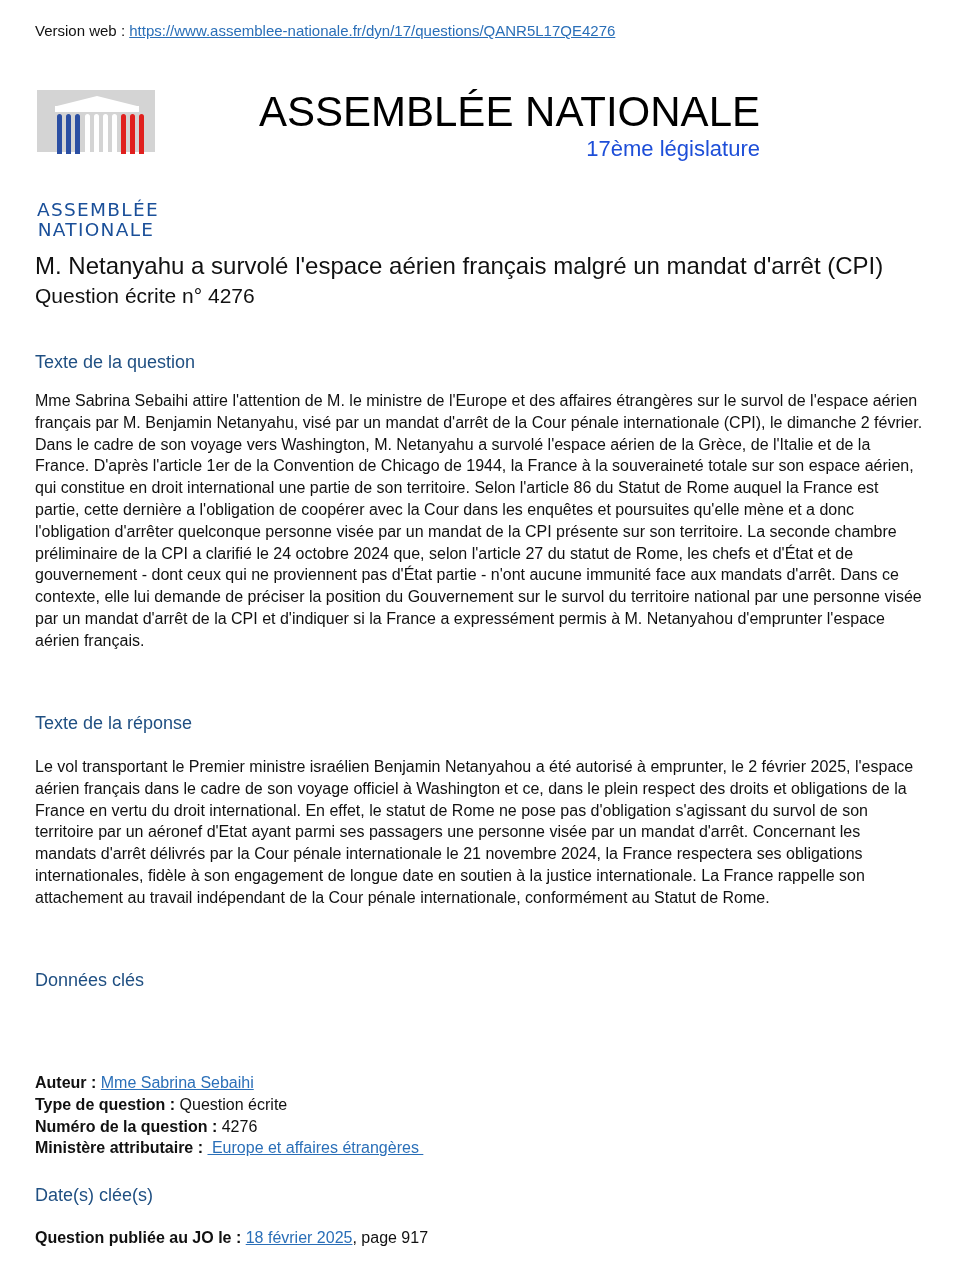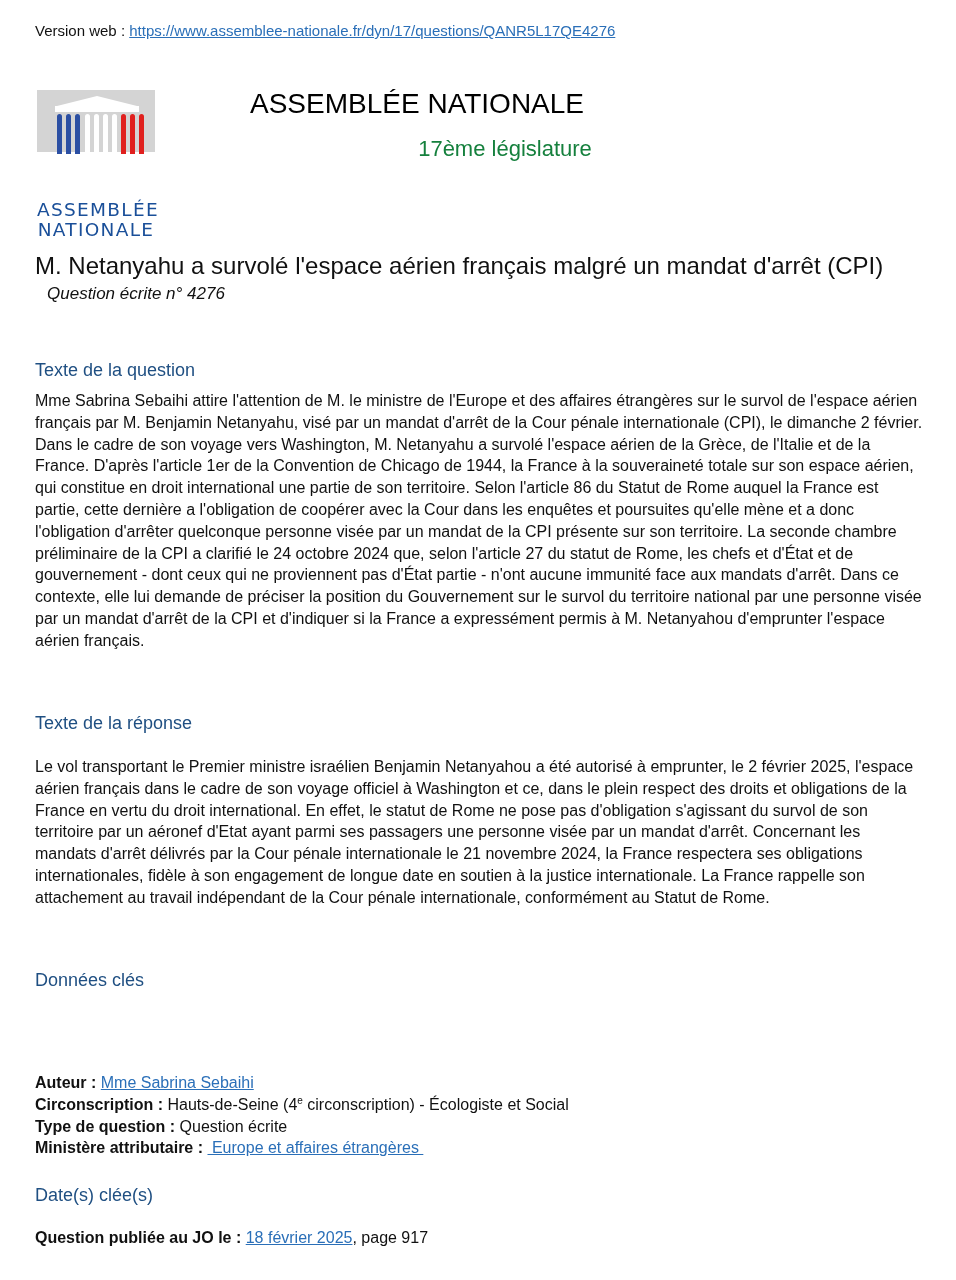--- a/index.html
+++ b/index.html
@@ -11,26 +11,26 @@
   .version { position:absolute; left:35px; top:22px; font-size:15px; color:#111;text-align:center; }
   .version a { color:#2a6fb8; }
   .logo { position:absolute; left:37px; top:90px; width:118px; height:112px; }
   .logo .bg { position:absolute; left:0; top:0; width:118px; height:62px; background:#d4d4d4; }
   .logo .pediment { position:absolute; left:20px; top:6px; width:0; height:0;
     border-left:40px solid transparent; border-right:40px solid transparent; border-bottom:10px solid #fff; }
   .logo .beam { position:absolute; left:18px; top:16px; width:84px; height:6px; background:#fff; }
   .logo .col { position:absolute; top:24px; width:5px; height:40px; border-radius:3px 3px 0 0; }
   .logo .txt { position:absolute; left:0; top:66px; width:118px; color:#1a4f99;
     font-size:18.5px; letter-spacing:1.3px; line-height:20px; text-align:center; font-family:"DejaVu Sans", sans-serif;margin-top:44px; }
-  .main-title { position:absolute; left:250px; width:510px; top:88px; text-align:left;
-    font-size:28px; color:#000; }
-  .sub-title { position:absolute; left:250px; width:510px; top:136px; text-align:center;
-    font-size:22px; color:#15803d; }
+  .main-title { position:absolute; left:250px; width:510px; top:88px; text-align:right;
+    font-size:42px; color:#000; }
+  .sub-title { position:absolute; left:250px; width:510px; top:136px; text-align:right;
+    font-size:22px; color:#1d4ed8; }
   .q-title { position:absolute; left:35px; top:252px; font-size:24px; color:#111; }
-  .q-num { position:absolute; left:47px; top:284px; font-size:17px; color:#111;font-style:italic; }
+  .q-num { position:absolute; left:35px; top:284px; font-size:21px; color:#111; }
   .h2 { position:absolute; left:35px; font-size:18px; color:#1f4f82; }
   .para { position:absolute; left:35px; width:890px; font-size:16px; line-height:21.8px; color:#111; }
   .kv { position:absolute; left:35px; font-size:16px; line-height:21.8px; color:#111; }
   .kv .row { white-space:nowrap; }
   .kv b { font-weight:bold; }
   sup { font-size:10px; line-height:0; }
 </style>
 </head>
 <body>
 
@@ -57,30 +57,30 @@
     <div>NATIONALE</div>
   </div>
 </div>
 
 <div class="main-title">ASSEMBLÉE NATIONALE</div>
 <div class="sub-title">17ème législature</div>
 
 <div class="q-title">M. Netanyahu a survolé l'espace aérien français malgré un mandat d'arrêt (CPI)</div>
 <div class="q-num">Question écrite n° 4276</div>
 
-<div class="h2" style="top:360px">Texte de la question</div>
+<div class="h2" style="top:352px">Texte de la question</div>
 <div class="para" style="top:390px">Mme Sabrina Sebaihi attire l'attention de M. le ministre de l'Europe et des affaires étrangères sur le survol de l'espace aérien français par M. Benjamin Netanyahu, visé par un mandat d'arrêt de la Cour pénale internationale (CPI), le dimanche 2 février. Dans le cadre de son voyage vers Washington, M. Netanyahu a survolé l'espace aérien de la Grèce, de l'Italie et de la France. D'après l'article 1er de la Convention de Chicago de 1944, la France à la souveraineté totale sur son espace aérien, qui constitue en droit international une partie de son territoire. Selon l'article 86 du Statut de Rome auquel la France est partie, cette dernière a l'obligation de coopérer avec la Cour dans les enquêtes et poursuites qu'elle mène et a donc l'obligation d'arrêter quelconque personne visée par un mandat de la CPI présente sur son territoire. La seconde chambre préliminaire de la CPI a clarifié le 24 octobre 2024 que, selon l'article 27 du statut de Rome, les chefs et d'État et de gouvernement - dont ceux qui ne proviennent pas d'État partie - n'ont aucune immunité face aux mandats d'arrêt. Dans ce contexte, elle lui demande de préciser la position du Gouvernement sur le survol du territoire national par une personne visée par un mandat d'arrêt de la CPI et d'indiquer si la France a expressément permis à M. Netanyahou d'emprunter l'espace aérien français.</div>
 
 <div class="h2" style="top:713px">Texte de la réponse</div>
 <div class="para" style="top:756px">Le vol transportant le Premier ministre israélien Benjamin Netanyahou a été autorisé à emprunter, le 2 février 2025, l'espace aérien français dans le cadre de son voyage officiel à Washington et ce, dans le plein respect des droits et obligations de la France en vertu du droit international. En effet, le statut de Rome ne pose pas d'obligation s'agissant du survol de son territoire par un aéronef d'Etat ayant parmi ses passagers une personne visée par un mandat d'arrêt. Concernant les mandats d'arrêt délivrés par la Cour pénale internationale le 21 novembre 2024, la France respectera ses obligations internationales, fidèle à son engagement de longue date en soutien à la justice internationale. La France rappelle son attachement au travail indépendant de la Cour pénale internationale, conformément au Statut de Rome.</div>
 
 <div class="h2" style="top:970px">Données clés</div>
 <div class="kv" style="top:1072px">
   <div class="row"><b>Auteur : </b><a href="#">Mme Sabrina Sebaihi</a></div>
-  <div class="row"><b>Circonscription : </b><span>Hauts-de-Seine (4</span><sup>e</sup><span> circonscription) - Écologiste et Social</span></div>
   <div class="row"><b>Type de question : </b><span>Question écrite</span></div>
+  <div class="row"><b>Numéro de la question : </b><span>4276</span></div>
   <div class="row"><b>Ministère attributaire : </b><a href="#" style="white-space:pre"> Europe et affaires étrangères </a></div>
 </div>
 
 <div class="h2" style="top:1185px">Date(s) clée(s)</div>
 <div class="kv" style="top:1227px">
   <div class="row"><b>Question publiée au JO le : </b><a href="#">18 février 2025</a><span>, page 917</span></div>
 </div>
 
 </body></html>

